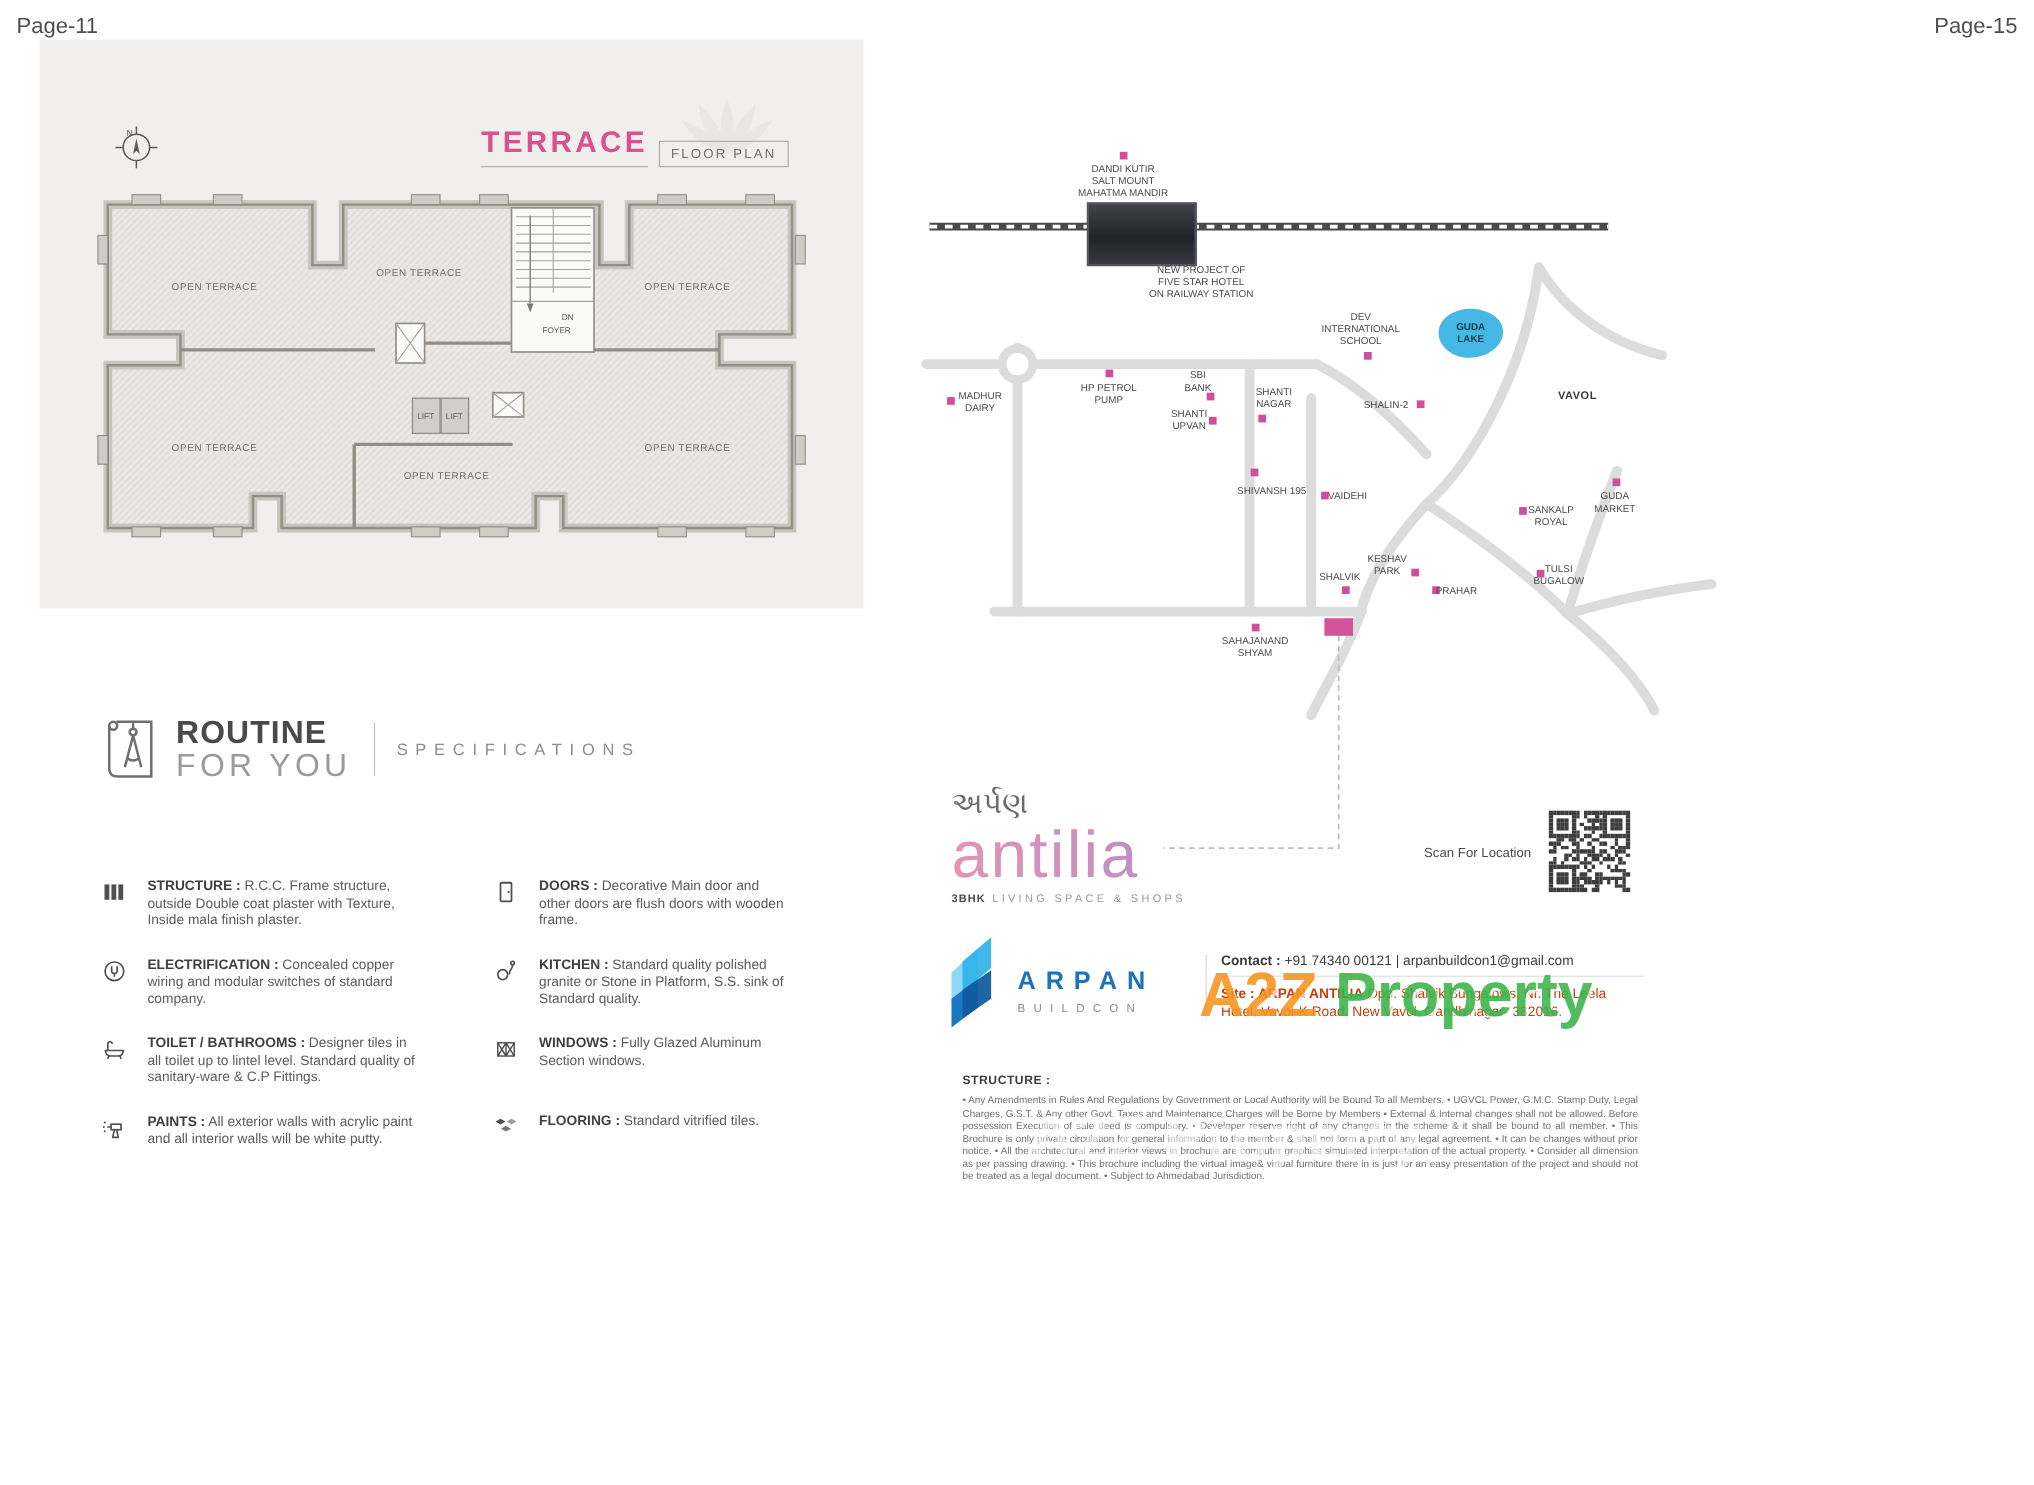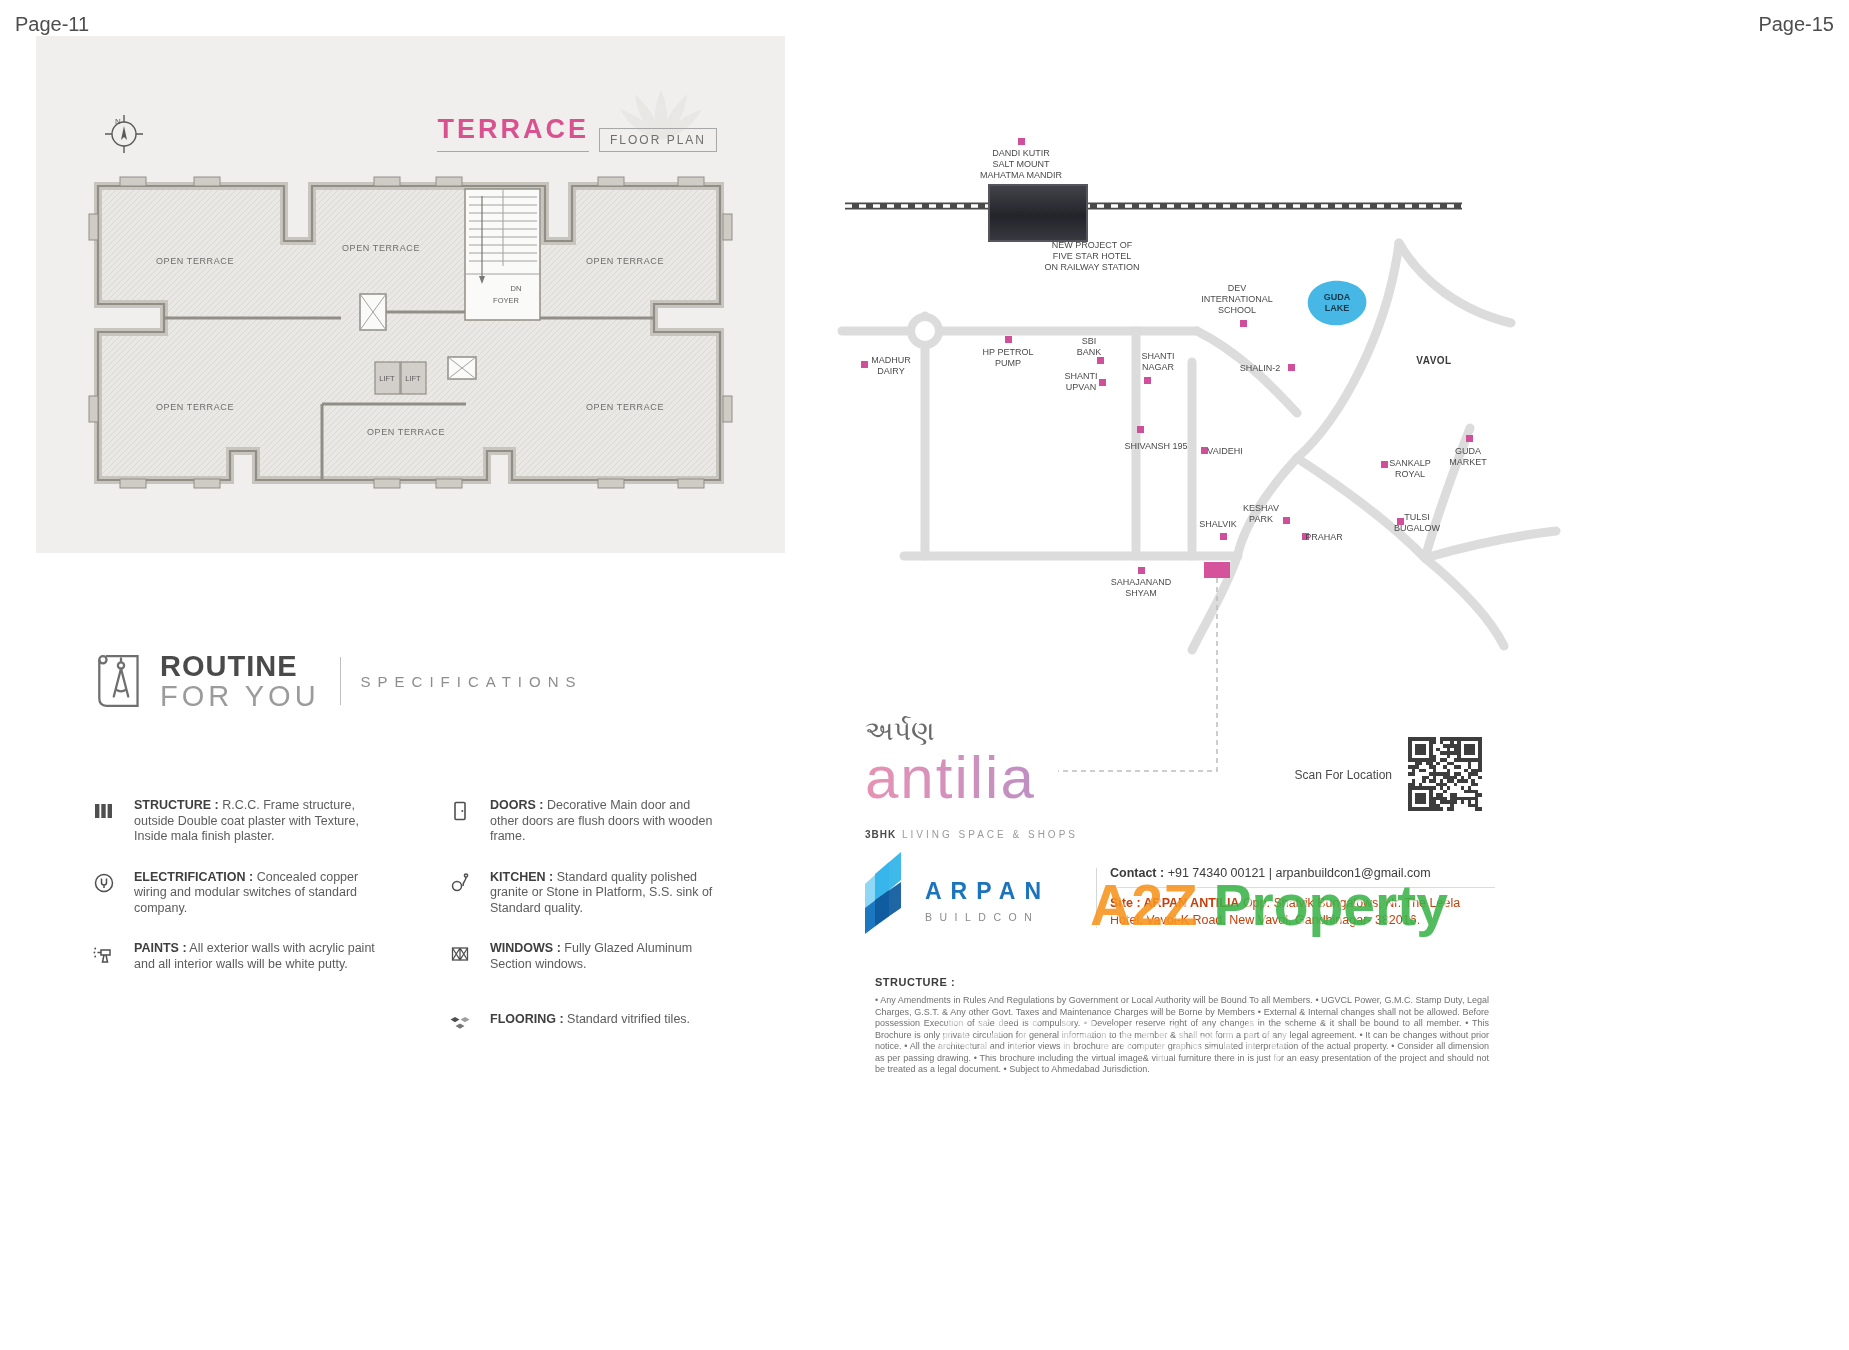--- a/index.html
+++ b/index.html
@@ -36,21 +36,21 @@
   #map-landmarks{position:absolute;left:0;top:0;width:1849px;height:1350px;z-index:3;pointer-events:none}
   .lm-label{position:absolute;transform:translateX(-50%);white-space:pre-line;text-align:center;font-size:9px;line-height:11px;color:#4a4a4a}
   .lm-bold{font-weight:bold;font-size:10px;color:#3a3a3a;letter-spacing:.5px}
   .lm-marker{position:absolute;width:7px;height:7px;background:#cf4f9b}
   #site-marker{position:absolute;left:1204px;top:562px;width:26px;height:16px;background:#d4539b;z-index:3}
   
   #antilia{position:absolute;left:865px;top:715px;z-index:3}
   #antilia .guj{font-family:"DejaVu Sans",sans-serif;font-size:27px;color:#6a6a6a}
   #antilia .name{font-size:60px;font-weight:200;letter-spacing:2px;line-height:62px;
     background:linear-gradient(90deg,#e792b4,#b48fc6);-webkit-background-clip:text;background-clip:text;color:transparent}
-  #antilia .tag{margin-top:20px;font-size:10px;color:#9a9a9a;letter-spacing:3px}
+  #antilia .tag{margin-top:4px;font-size:10px;color:#9a9a9a;letter-spacing:3px}
   #antilia .tag b{color:#4a4a4a;letter-spacing:1px}
   #scan-label{position:absolute;left:1272px;top:768px;width:120px;text-align:right;font-size:12px;color:#4a4a4a;z-index:3}
   #qr-code{position:absolute;left:1408px;top:737px;width:74px;height:74px;background:#fff;z-index:3}
   #qr-code i{position:absolute;background:#3d3d3d;display:block}
   #arpan-logo{position:absolute;left:863px;top:850px;display:flex;z-index:3}
   #arpan-logo .txt{margin-left:14px;margin-top:28px}
   #arpan-logo .nm{font-size:23px;font-weight:bold;letter-spacing:9px;color:#1c75bc}
   #arpan-logo .sb{font-size:10.5px;letter-spacing:7.5px;color:#8a8a8a;margin-top:6px}
   #footer-vdiv{position:absolute;left:1096px;top:868px;width:1px;height:60px;background:#d6d6d6;z-index:3}
   #contact-block{position:absolute;left:1110px;top:866px;width:385px;z-index:2}
@@ -201,20 +201,30 @@
   <div class="spec-item">
     <span class="spec-icon">
       <svg viewBox="0 0 24 24" width="24" height="24">
           <g fill="none" stroke="#4f4f4f" stroke-width="1.5">
             <circle cx="12" cy="12" r="8.5"></circle>
             <path d="M9.5 7.5 V11.5 M14.5 7.5 V11.5 M9.5 11.5 a2.5 2.5 0 0 0 5 0 M12 14 V17"></path>
           </g>
         </svg>
     </span>
     <p class="spec-text"><b>ELECTRIFICATION :</b> <span>Concealed copper wiring and modular switches of standard company.</span></p>
+  </div>
+  <div class="spec-item">
+    <span class="spec-icon">
+      <svg viewBox="0 0 24 24" width="24" height="24">
+          <g fill="none" stroke="#4f4f4f" stroke-width="1.5">
+            <path d="M3 13 H21 M4 13 c0 3 2 5 5 5 h6 c3 0 5 -2 5 -5 M7 18 l-1.2 2.6 M17 18 l1.2 2.6 M6 13 V7 a2 2 0 0 1 4 0"></path>
+          </g>
+        </svg>
+    </span>
+    <p class="spec-text"><b>TOILET / BATHROOMS :</b> <span>Designer tiles in all toilet up to lintel level. Standard quality of sanitary-ware &amp; C.P Fittings.</span></p>
   </div>
   <div class="spec-item">
     <span class="spec-icon">
       <svg viewBox="0 0 24 24" width="24" height="24">
           <g stroke="#4f4f4f" stroke-width="1.5" fill="none">
             <rect x="9" y="8" width="9" height="5"></rect>
             <path d="M9 10.5 H5.5 M12 13 l-1.5 7 h5 l-1.5 -7"></path>
           </g>
           <g fill="#4f4f4f">
             <circle cx="3.2" cy="6.5" r=".9"></circle>

